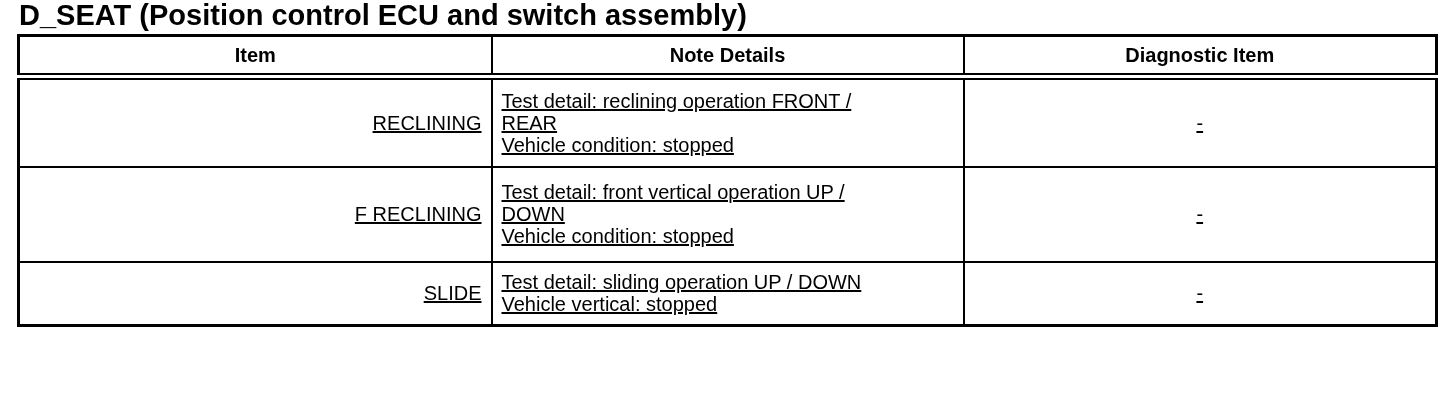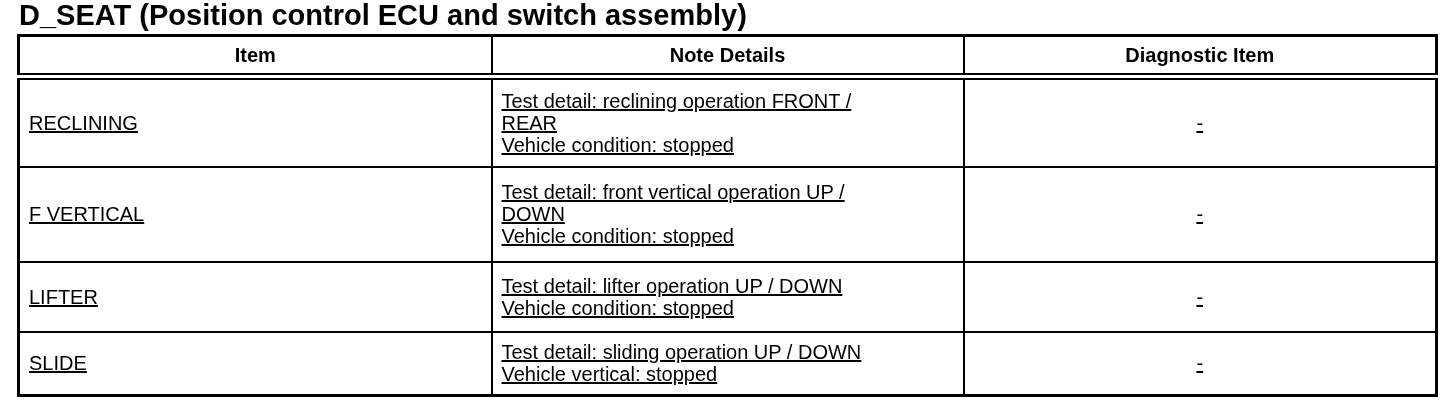--- a/index.html
+++ b/index.html
@@ -43,21 +43,21 @@
     padding: 2px 6px;
     border-bottom: 7px double #000000;
   }
   .diag-table tbody td {
     padding: 0 9px;
     vertical-align: middle;
     line-height: 22px;
     text-decoration: underline;
   }
   td.cell-item {
-    text-align: left;
+    text-align: right;
   }
   td.cell-details {
     text-align: left;
     white-space: pre-line;
   }
   td.cell-note {
     text-align: center;
   }
   tr.r0 { height: 90px; }
   tr.r1 { height: 95px; }
@@ -85,29 +85,23 @@
     </thead>
     <tbody>
       <tr class="r0">
         <td class="cell-item">RECLINING</td>
         <td class="cell-details">Test detail: reclining operation FRONT /
 REAR
 Vehicle condition: stopped</td>
         <td class="cell-note">-</td>
       </tr>
       <tr class="r1">
-        <td class="cell-item">F VERTICAL</td>
+        <td class="cell-item">F RECLINING</td>
         <td class="cell-details">Test detail: front vertical operation UP /
 DOWN
-Vehicle condition: stopped</td>
-        <td class="cell-note">-</td>
-      </tr>
-      <tr class="r2">
-        <td class="cell-item">LIFTER</td>
-        <td class="cell-details">Test detail: lifter operation UP / DOWN
 Vehicle condition: stopped</td>
         <td class="cell-note">-</td>
       </tr>
       <tr class="r3">
         <td class="cell-item">SLIDE</td>
         <td class="cell-details">Test detail: sliding operation UP / DOWN
 Vehicle vertical: stopped</td>
         <td class="cell-note">-</td>
       </tr>
     </tbody>

